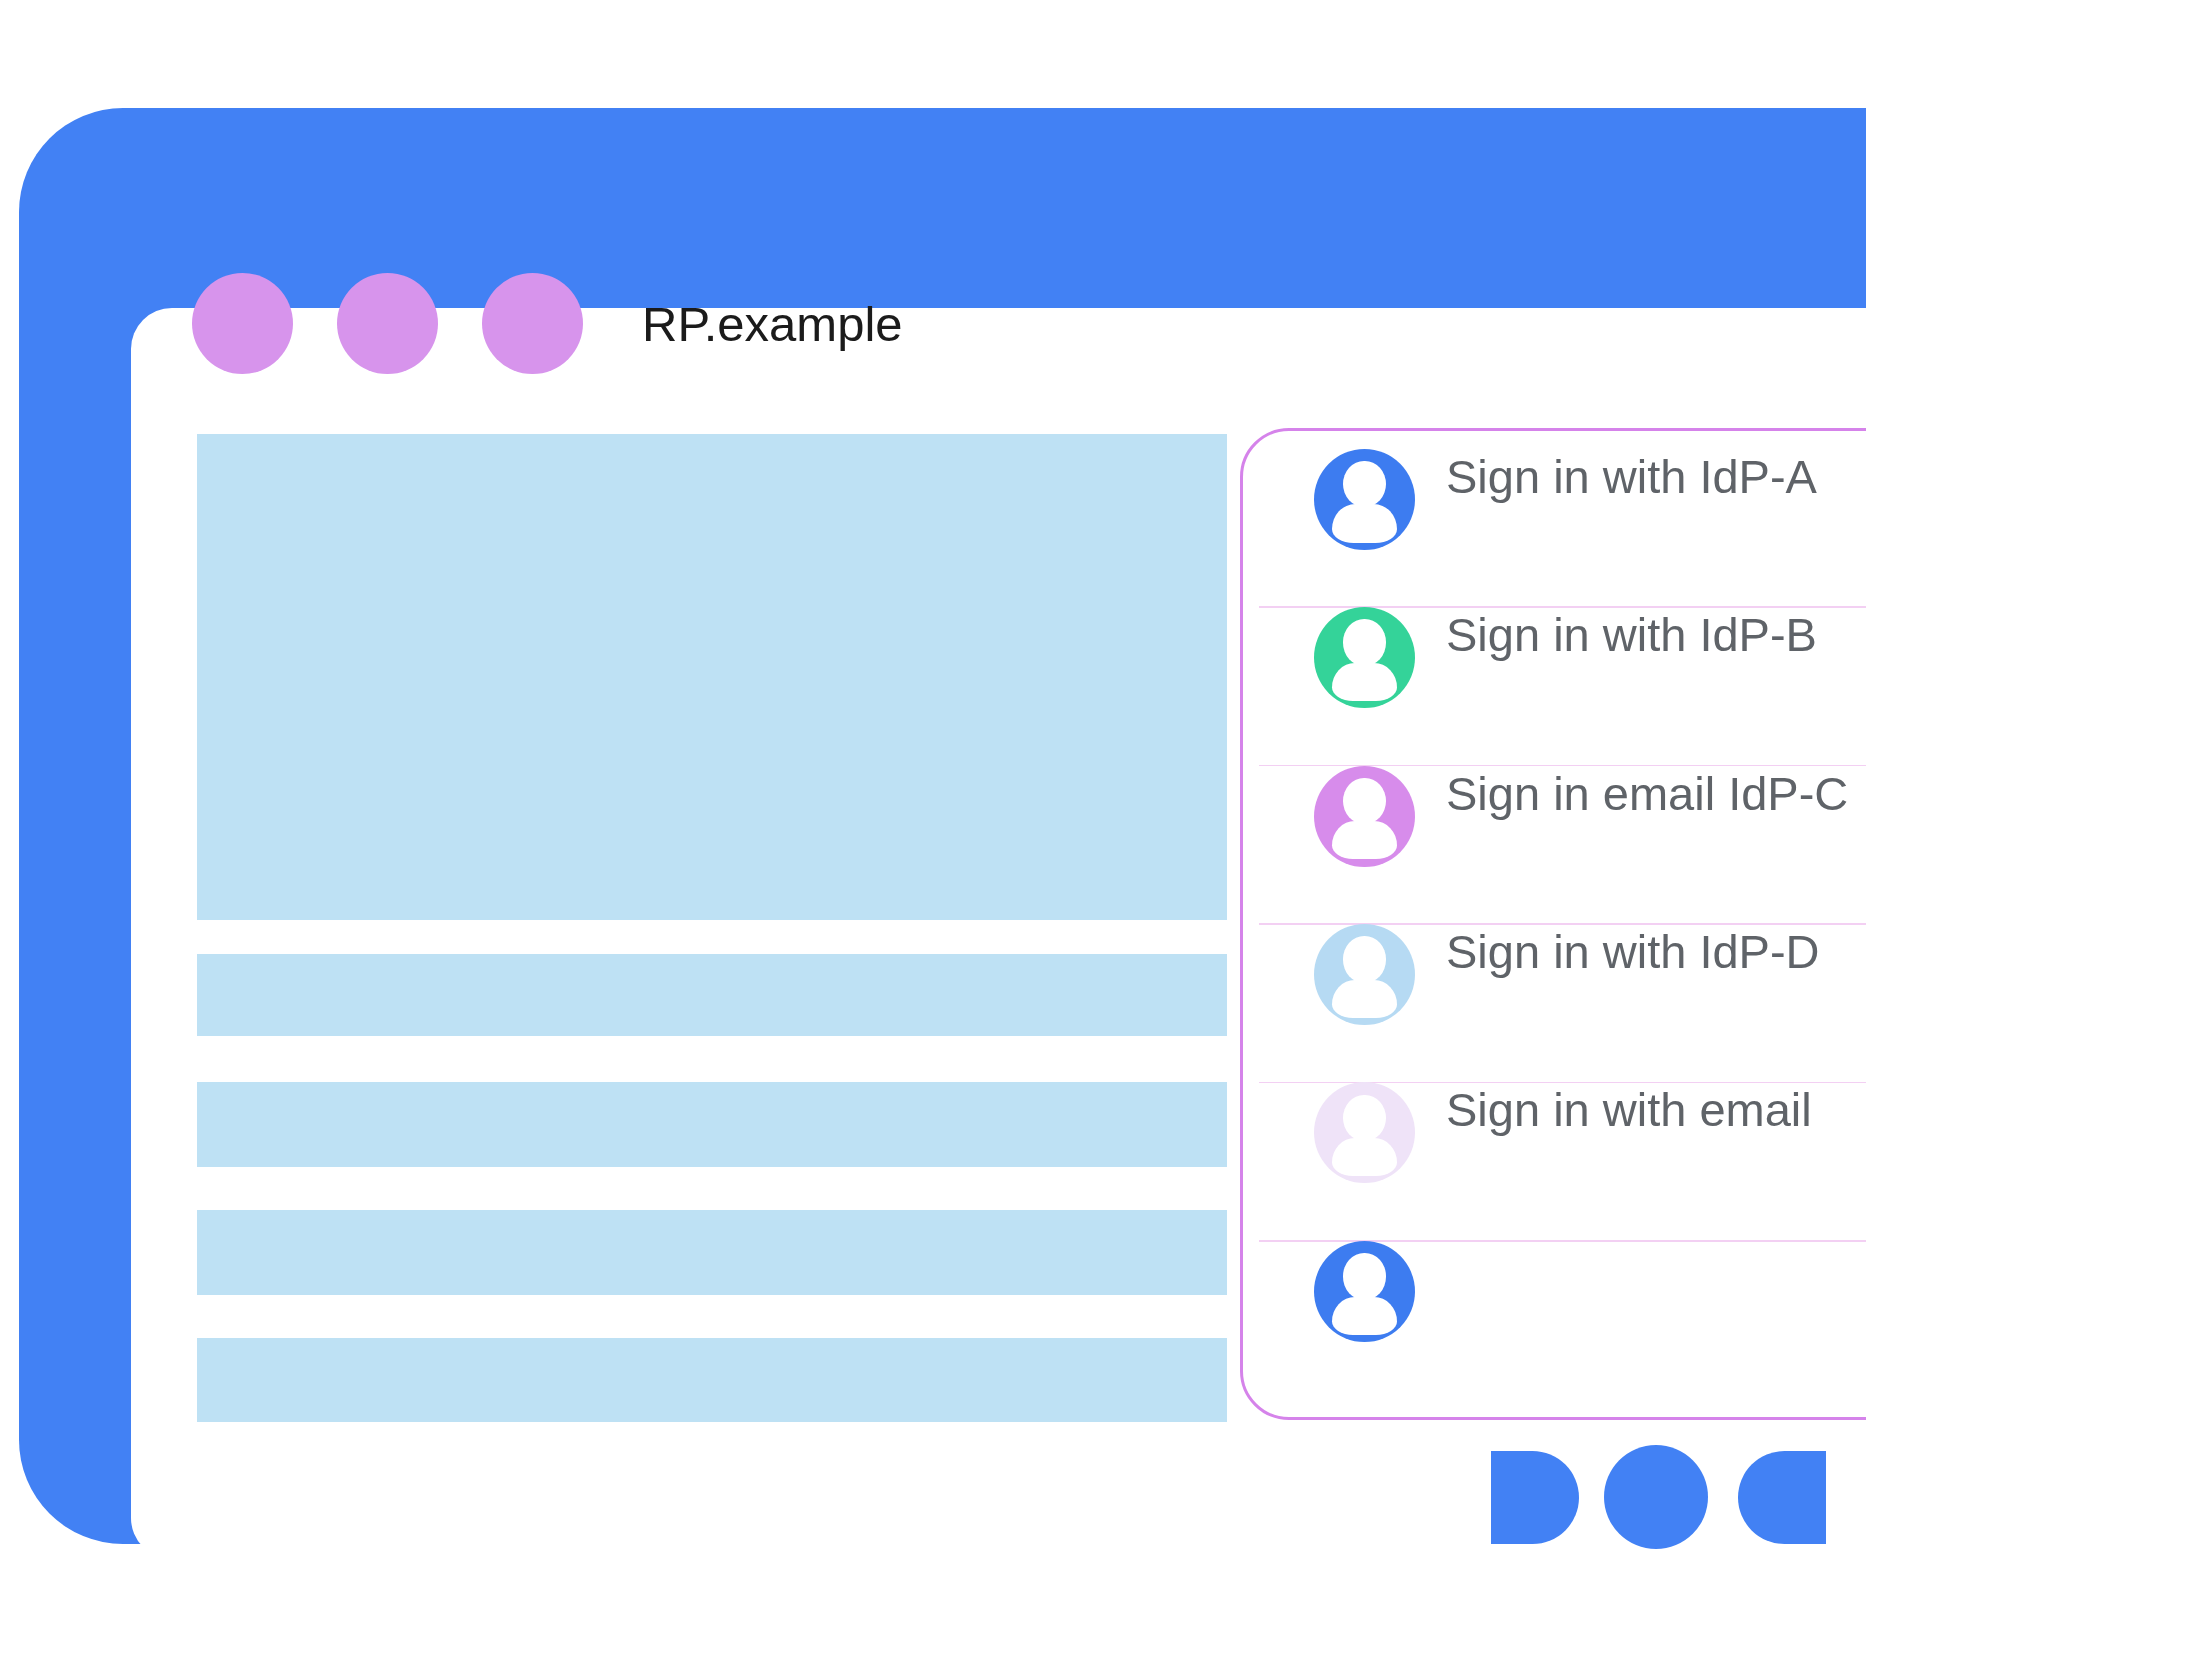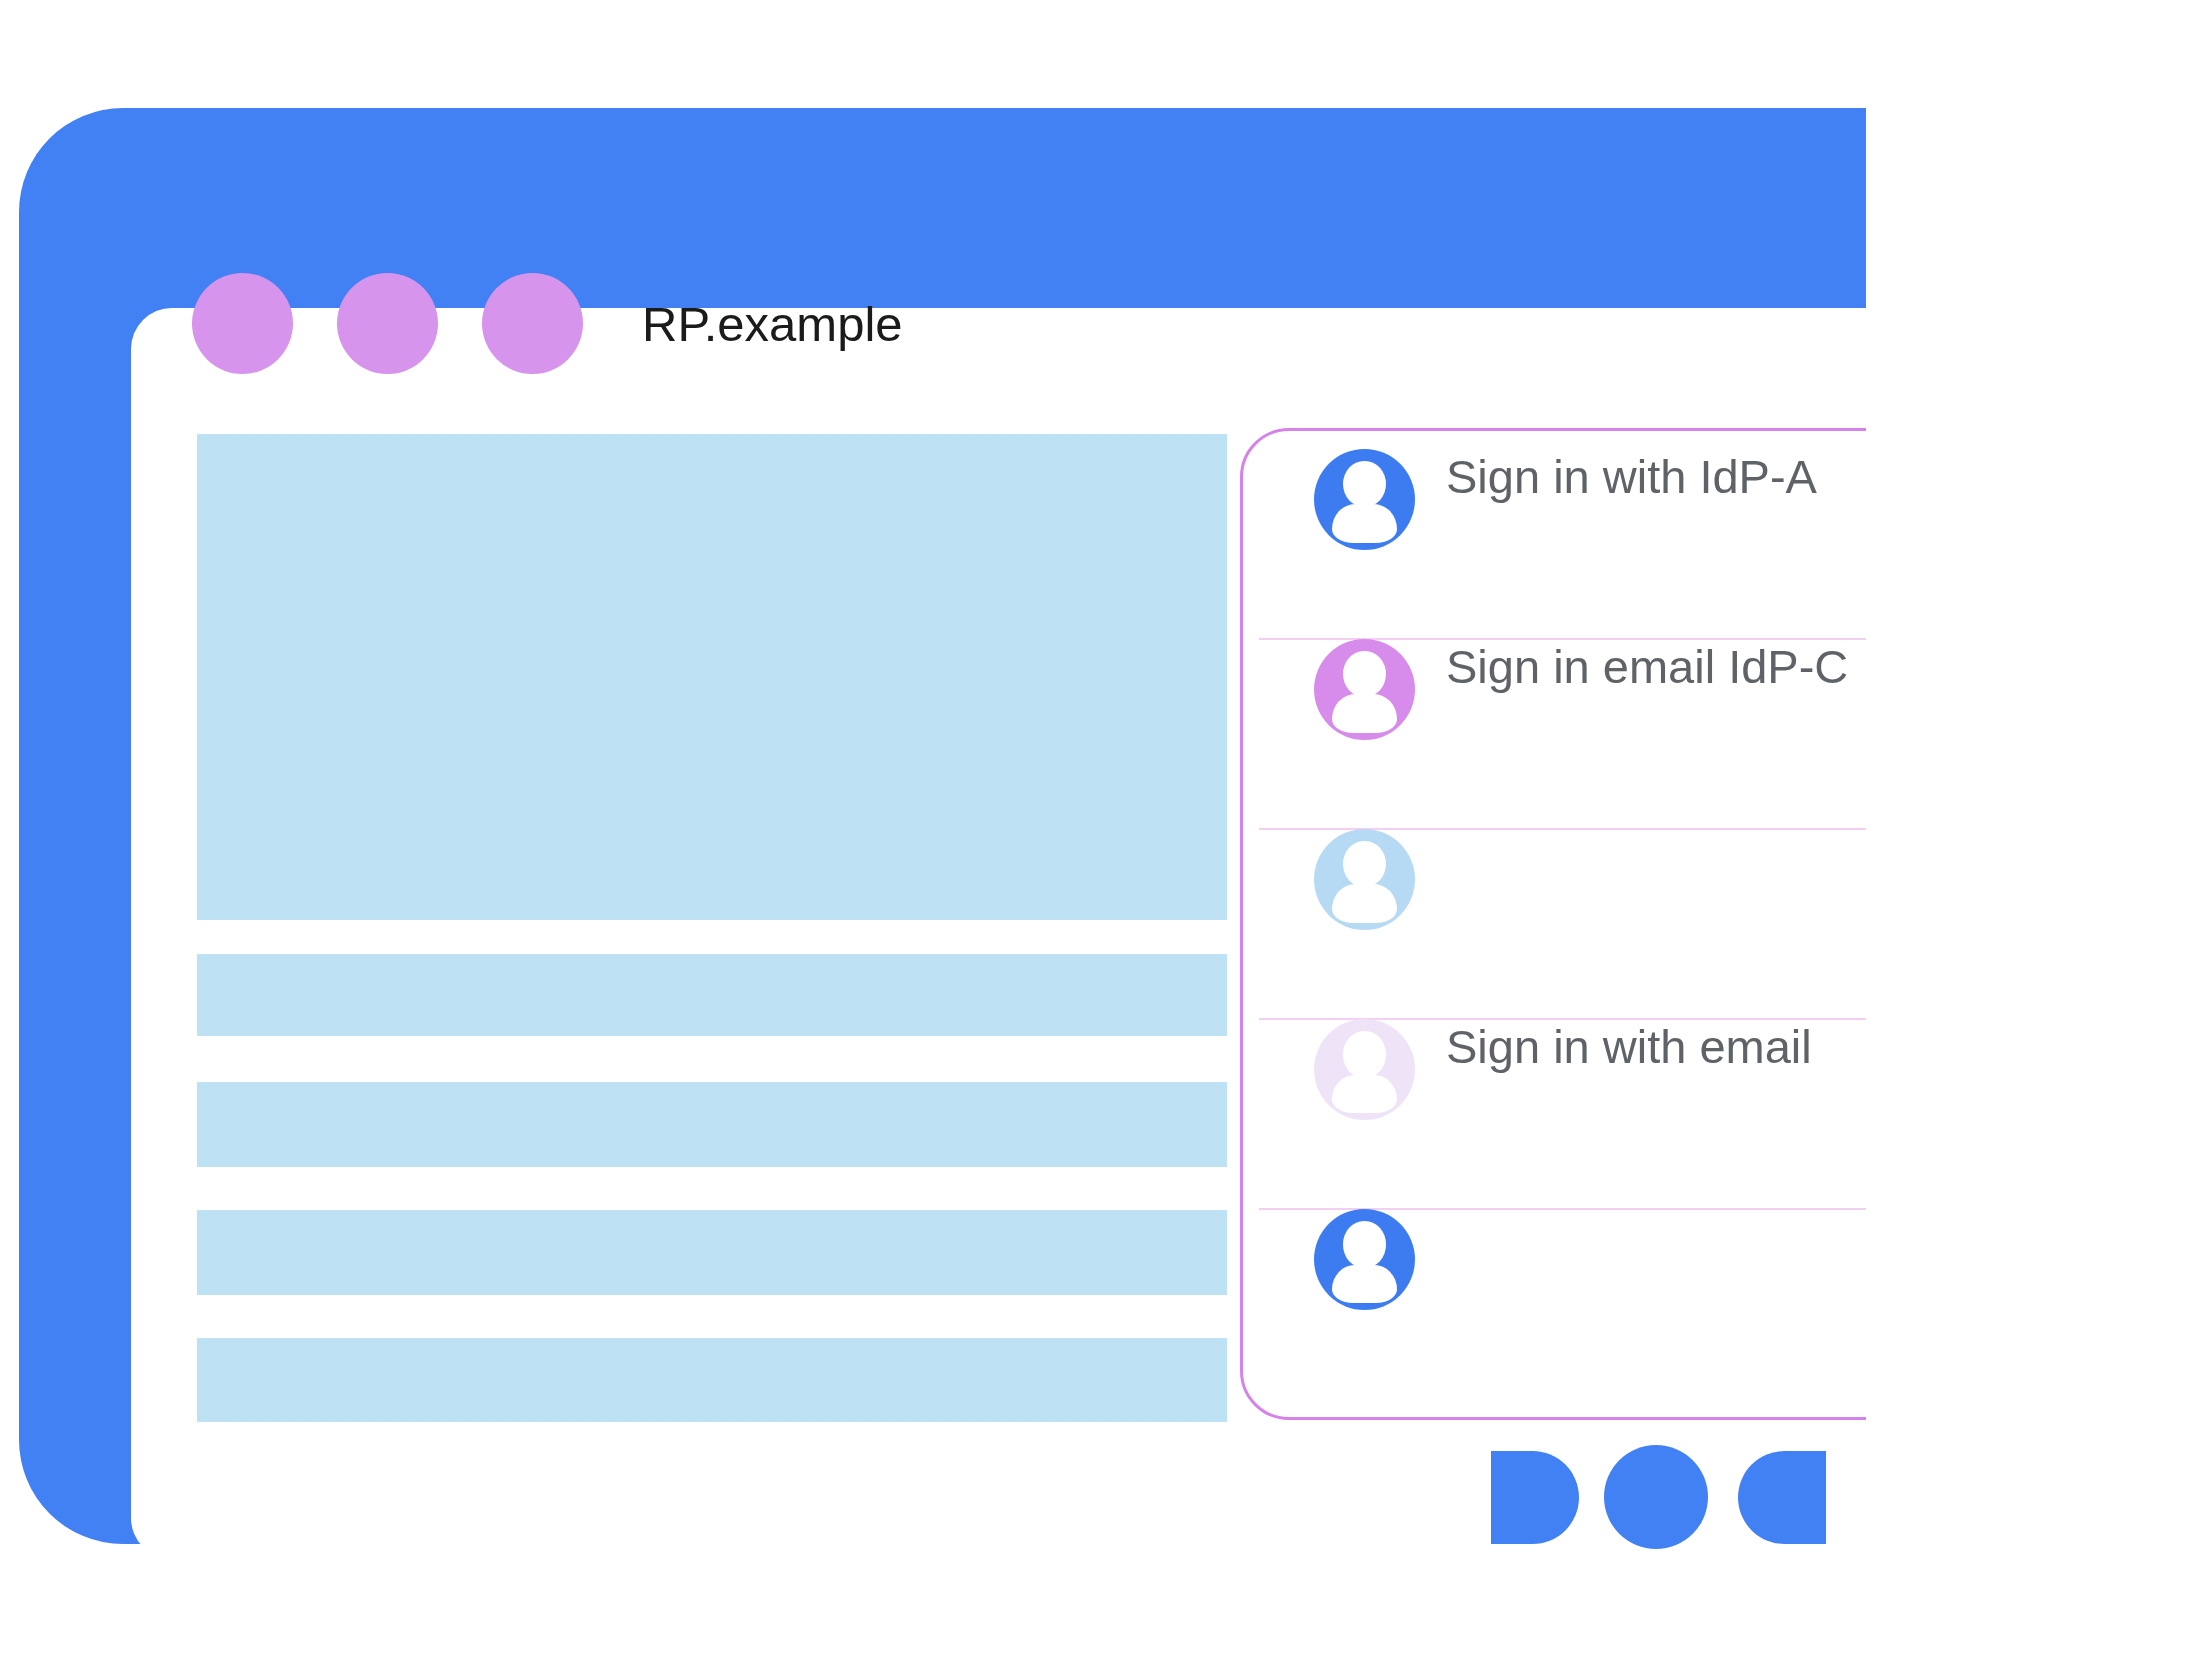--- a/index.html
+++ b/index.html
@@ -106,29 +106,35 @@
   <div class="block block-line4" style="background-color: rgb(190, 225, 244);"></div>
 
   <div class="signin-panel" style="border-color: rgb(213, 131, 234);">
 
     <div class="signin-row">
       <div class="avatar" style="background-color: rgb(61, 124, 240);"></div>
       <span class="signin-label">Sign in with IdP-A</span>
       <div class="divider" style="background-color: rgb(243, 208, 243);"></div>
     </div>
 
+    <div class="signin-row">
+      <div class="avatar" style="background-color: rgb(52, 211, 153);"></div>
+      <span class="signin-label">Sign in with IdP-B</span>
+      <div class="divider" style="background-color: rgb(243, 208, 243);"></div>
+    </div>
 
     <div class="signin-row">
       <div class="avatar" style="background-color: rgb(215, 140, 235);"></div>
       <span class="signin-label">Sign in email IdP-C</span>
       <div class="divider" style="background-color: rgb(243, 208, 243);"></div>
     </div>
 
     <div class="signin-row">
       <div class="avatar" style="background-color: rgb(182, 218, 243);"></div>
+      <span class="signin-label">Sign in with IdP-D</span>
       <div class="divider" style="background-color: rgb(243, 208, 243);"></div>
     </div>
 
 
     <div class="signin-row">
       <div class="avatar" style="background-color: rgb(239, 227, 248);"></div>
       <span class="signin-label">Sign in with email</span>
       <div class="divider" style="background-color: rgb(243, 208, 243);"></div>
     </div>
 

